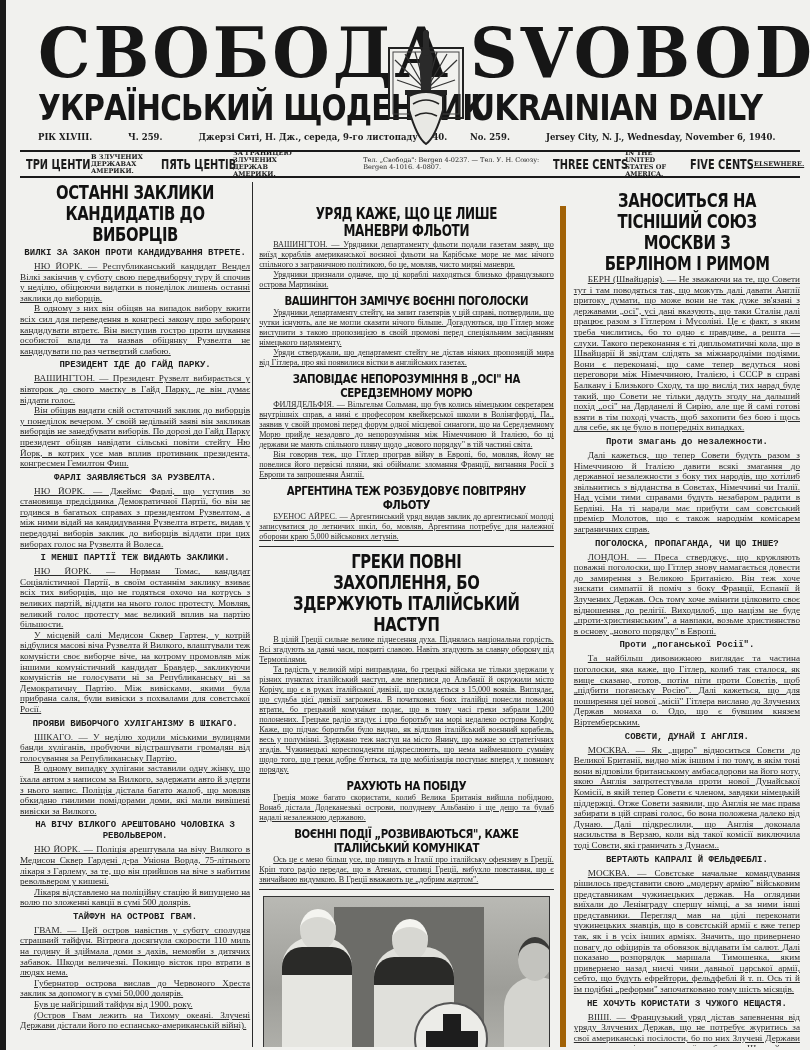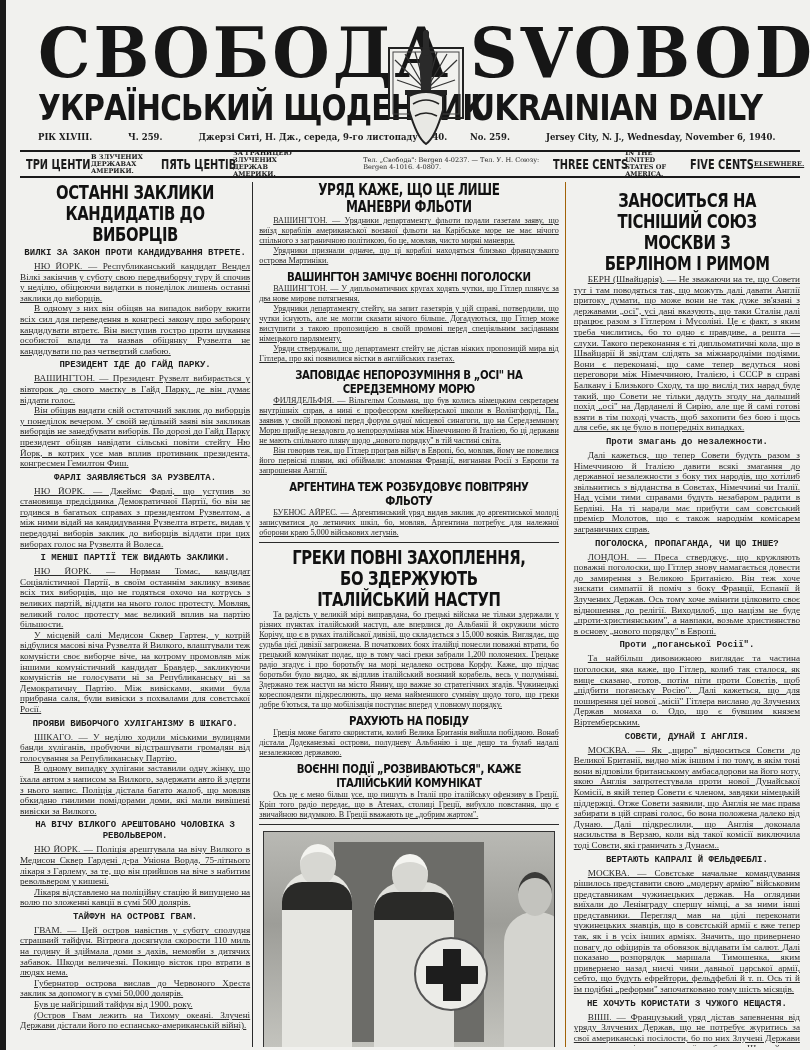--- a/index.html
+++ b/index.html
@@ -48,21 +48,21 @@
   .price-big {
     font-family: "DejaVu Sans", sans-serif; font-weight: bold; font-size: 14px;
     transform: scaleX(0.7); transform-origin: left; white-space: nowrap; display: inline-block;
   }
   .price-small { font-size: 6.5px; font-weight: bold; line-height: 7px; text-align: left; }
   .tel { font-size: 6.5px; line-height: 7px; margin-left: 50px; width: 210px; }
   
   .columns { display: flex; height: 865px; margin-top: 4px; }
   .col { overflow: hidden; }
   .col-left { width: 235px; padding-right: 2px; border-right: 1px solid #2a2a2a; }
-  .col-mid { width: 315px; padding: 0 6px; border-right: 1px solid #a16207; }
+  .col-mid { width: 315px; padding: 0 6px; border-right: 6px solid #a16207; margin-top: 24px; }
   .col-right { width: 236px; padding-left: 8px; margin-top: 8px; }
   .headline {
     font-family: "DejaVu Sans", sans-serif; font-weight: bold;
     text-align: center; letter-spacing: -0.5px; color: #111;
   }
   .h-xl { font-size: 19px; line-height: 21px; transform: scaleX(0.78); }
   .h-l { font-size: 15px; line-height: 17px; transform: scaleX(0.8); }
   .h-m { font-size: 12px; line-height: 14px; transform: scaleX(0.85); }
   .subhead {
     font-family: Liberation Mono, monospace; font-weight: bold;
@@ -198,36 +198,36 @@
     </div>
 
     <div class="col col-mid">
       <div class="sec">
         <div class="headline h-l">УРЯД КАЖЕ, ЩО ЦЕ ЛИШЕ МАНЕВРИ ФЛЬОТИ</div>
         <p class="body-text body-mid">ВАШИНГТОН. — Урядники департаменту фльоти подали газетам заяву, що виїзд кораблів американської воєнної фльоти на Карібське море не має нічого спільного з заграничною політикою, бо це, мовляв, чисто мирні маневри.</p>
         <p class="body-text body-mid">Урядники признали одначе, що ці кораблі находяться близько французького острова Мартиніки.</p>
       </div>
       <div class="sec">
         <div class="headline h-m">ВАШИНГТОН ЗАМІЧУЄ ВОЄННІ ПОГОЛОСКИ</div>
-        <p class="body-text body-mid">ВАШИНГТОН. — У дипльоматичних кругах ходять чутки, що Гітлер плянує за два нове мирове потягнення.</p>
         <p class="body-text body-mid">Урядники департаменту стейту, на запит газетярів у цій справі, потвердили, що чутки існують, але не могли сказати нічого більше. Догадуються, що Гітлер може виступити з такою пропозицією в своїй промові перед спеціяльним засіданням німецького парляменту.</p>
         <p class="body-text body-mid">Уряди стверджали, що департамент стейту не дістав ніяких пропозицій мира від Гітлера, про які появилися вістки в англійських газетах.</p>
       </div>
       <div class="sec">
         <div class="headline h-m">ЗАПОВІДАЄ НЕПОРОЗУМІННЯ В „ОСІ" НА СЕРЕДЗЕМНОМУ МОРЮ</div>
         <p class="body-text body-mid">ФИЛЯДЕЛЬФІЯ. — Вільгельм Сольман, що був колись німецьким секретарем внутрішніх справ, а нині є професором квейкерської школи в Волінгфорді, Па., заявив у своїй промові перед форум одної місцевої синагоги, що на Середземному Морю прийде незадовго до непорозуміння між Німеччиною й Італією, бо ці держави не мають спільного пляну щодо „нового порядку" в тій частині світа.</p>
         <p class="body-text body-mid">Він говорив теж, що Гітлер програв війну в Европі, бо, мовляв, йому не повелися його первісні пляни, які обіймали: зломання Франції, вигнання Росії з Европи та запрошення Англії.</p>
       </div>
       <div class="sec">
         <div class="headline h-m">АРГЕНТИНА ТЕЖ РОЗБУДОВУЄ ПОВІТРЯНУ ФЛЬОТУ</div>
         <p class="body-text body-mid">БУЕНОС АЙРЕС. — Аргентинський уряд видав заклик до аргентиської молоді записуватися до летничих шкіл, бо, мовляв, Аргентина потребує для належної оборони краю 5,000 військових летунів.</p>
       </div>
       <div class="divider"></div>
       <div class="sec">
         <div class="headline h-xl">ГРЕКИ ПОВНІ ЗАХОПЛЕННЯ, БО ЗДЕРЖУЮТЬ ІТАЛІЙСЬКИЙ НАСТУП</div>
+        <p class="body-text body-mid">В цілій Греції сильне велике піднесення духа. Піднялась національна гордість. Всі згадують за давні часи, покриті славою. Навіть згадують за славну оборону під Термопілями.</p>
         <p class="body-text body-mid">Та радість у великій мірі виправдана, бо грецькі війська не тільки здержали у різних пунктах італійський наступ, але вперлися до Альбанії й окружили місто Корічу, що є в руках італійської дивізії, що складається з 15,000 вояків. Виглядає, що судьба цієї дивізії загрожена. В початкових боях італійці понесли поважні втрати, бо грецький комунікат подає, що в тому часі греки забрали 1,200 полонених. Грецьке радіо згадує і про боротьбу на морі недалеко острова Корфу. Каже, що підчас боротьби було видно, як відплив італійський воєнний корабель, весь у полумінні. Здержано теж наступ на місто Янину, що важне зо стратегічних згадів. Чужинецькі кореспонденти підкреслюють, що нема найменшого сумніву щодо того, що греки добре б'ються, та що мобілізація поступає вперед у повному порядку.</p>
       </div>
       <div class="sec">
         <div class="headline h-m">РАХУЮТЬ НА ПОБІДУ</div>
         <p class="body-text body-mid">Греція може багато скористати, колиб Велика Британія вийшла побідною. Вонаб дістала Додеканезькі острови, полудневу Альбанію і ще дещо та булаб надалі незалежною державою.</p>
       </div>
       <div class="sec">
         <div class="headline h-m">ВОЄННІ ПОДІЇ „РОЗВИВАЮТЬСЯ", КАЖЕ ІТАЛІЙСЬКИЙ КОМУНІКАТ</div>
         <p class="body-text body-mid">Ось це є мено більш усе, що пишуть в Італії про італійську офензиву в Греції. Кріп того радіо передає, що в Атенах, столиці Греції, вибухло повстання, що є звичайною видумкою. В Греції вважають це „добрим жартом".</p>
       </div>

